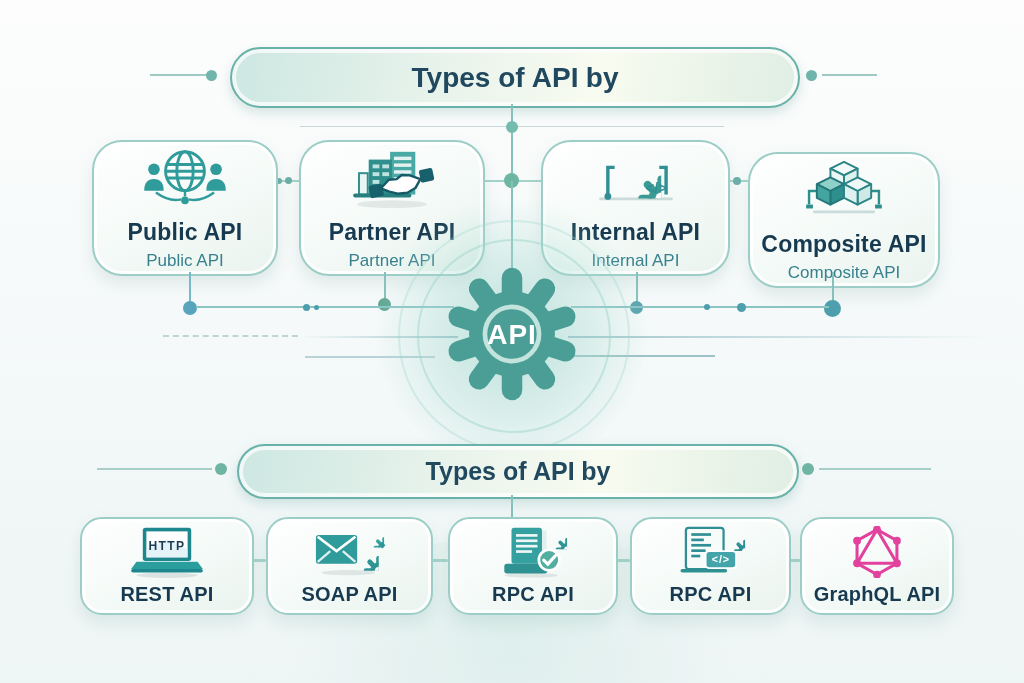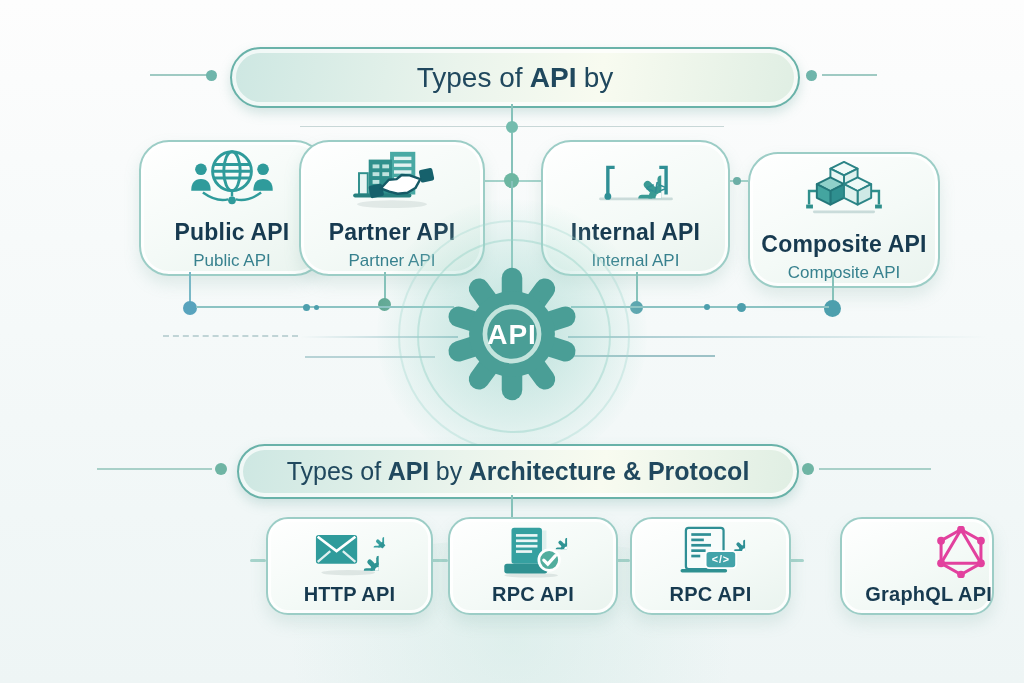--- a/index.html
+++ b/index.html
@@ -16,21 +16,21 @@
   .dot{position:absolute;border-radius:50%;background:#5fa8a8;}
   
   .banner{
     position:absolute;display:flex;align-items:center;justify-content:center;
     border:2px solid #69b2a9;border-radius:32px;color:#20485e;
     background:linear-gradient(100deg,#cde7e2 0%,#eaf4ec 40%,#f8fbf0 65%,#dfeee3 100%);
     box-shadow:0 5px 12px rgba(110,170,160,.28), inset 0 0 0 4px rgba(255,255,255,.7);
     white-space:pre;
   }
   .banner span{margin:0 .13em;}
-  .w-reg{font-weight:normal;}
+  .w-reg{font-weight:bold;}
   .w-bold{font-weight:bold;}
   
   .card{
     position:absolute;display:flex;flex-direction:column;align-items:center;justify-content:center;
     background:linear-gradient(155deg,#ffffff 0%,#f4faf7 55%,#e9f3ee 100%);
     border:2px solid #9ccdc6;
     box-shadow:0 8px 16px rgba(110,165,155,.18), inset 0 0 0 3px rgba(255,255,255,.85);
   }
   .card-lg{border-radius:30px;}
   .card-sm{border-radius:22px;}
@@ -88,21 +88,21 @@
 
   <div class="hline" style="left:274px;top:180px;width:25px;background:#a5d3cb;"></div>
   <div class="dot" style="left:276px;top:178px;width:6px;height:6px;background:#6db0a8;"></div>
   <div class="dot" style="left:285px;top:177px;width:7px;height:7px;background:#6db0a8;"></div>
   <div class="hline" style="left:481px;top:180px;width:60px;background:#a5d3cb;"></div>
   <div class="dot" style="left:504px;top:173px;width:15px;height:15px;background:#6db7a2;"></div>
   <div class="hline" style="left:726px;top:180px;width:22px;background:#a5d3cb;"></div>
   <div class="dot" style="left:733px;top:177px;width:8px;height:8px;background:#6db0a8;"></div>
   <div class="vline" style="left:511px;top:181px;height:100px;"></div>
 
-  <div class="card card-lg" style="left:92px;top:140px;width:182px;height:132px;margin-left:47px;">
+  <div class="card card-lg" style="left:92px;top:140px;width:182px;height:132px;">
     <svg class="icn" width="104" height="66" viewBox="0 0 104 68">
       <g stroke="#2f9b9b" stroke-width="3" fill="none">
         <circle cx="52" cy="26" r="20"></circle>
         <ellipse cx="52" cy="26" rx="8.5" ry="20"></ellipse>
         <line x1="34" y1="19" x2="70" y2="19"></line>
         <line x1="32" y1="26" x2="72" y2="26"></line>
         <line x1="34" y1="33" x2="70" y2="33"></line>
       </g>
       <g fill="#2f9b9b">
         <circle cx="20" cy="24" r="6"></circle>
@@ -237,47 +237,58 @@
 
   <div class="hline" style="left:97px;top:468px;width:115px;background:#a8d0c8;"></div>
   <div class="dot" style="left:215px;top:463px;width:12px;height:12px;background:#6fb5a4;"></div>
   <div class="dot" style="left:802px;top:463px;width:12px;height:12px;background:#6fb5a4;"></div>
   <div class="hline" style="left:819px;top:468px;width:112px;background:#a8d0c8;"></div>
 
   <div class="banner" style="left:237px;top:444px;width:558px;height:51px;font-size:25px;">
     <span class="w-reg">Types of</span>
     <span class="w-bold">API</span>
     <span class="w-reg">by</span>
-    <span class="w-bold">Architecture &amp; Protocol</span>
   </div>
 
   <div class="vline" style="left:511px;top:495px;height:23px;"></div>
   <div class="soft" style="left:212px;top:540px;width:600px;height:200px;"></div>
 
   <div class="hline" style="left:250px;top:559px;width:16px;height:3px;border-radius:2px;background:#a7d4cc;"></div>
   <div class="hline" style="left:429px;top:559px;width:19px;height:3px;border-radius:2px;background:#a7d4cc;"></div>
   <div class="hline" style="left:614px;top:559px;width:16px;height:3px;border-radius:2px;background:#a7d4cc;"></div>
   <div class="hline" style="left:787px;top:559px;width:17px;height:3px;border-radius:2px;background:#a7d4cc;"></div>
 
+  <div class="card card-sm" style="left:80px;top:517px;width:170px;height:94px;">
+    <svg class="icn" width="84" height="52" viewBox="0 0 84 58">
+      <ellipse cx="42" cy="55" rx="34" ry="3" fill="rgba(140,160,160,.25)"></ellipse>
+      <rect x="15" y="2" width="54" height="37" rx="3" fill="#1d878d"></rect>
+      <rect x="19" y="6" width="46" height="29" fill="#ffffff"></rect>
+      <polygon points="19,26 42,15 65,26 65,35 19,35" fill="#d7eef5" opacity=".7"></polygon>
+      <text x="42" y="27" text-anchor="middle" font-size="13.5" font-weight="bold" fill="#1b3c52" letter-spacing="1.5">HTTP</text>
+      <path d="M8 40 H76 L82 48 H2 Z" fill="#2a9d9d"></path>
+      <rect x="2" y="48" width="80" height="4" rx="2" fill="#1d878d"></rect>
+    </svg>
+    <div class="card-title">REST API</div>
+  </div>
 
   <div class="card card-sm" style="left:266px;top:517px;width:163px;height:94px;">
     <svg class="icn" width="84" height="52" viewBox="0 0 84 58">
       <ellipse cx="40" cy="52" rx="30" ry="3" fill="rgba(140,160,160,.22)"></ellipse>
       <rect x="4" y="10" width="46" height="32" rx="3" fill="#2f9b9b"></rect>
       <path d="M6 12 L27 28 L48 12" stroke="#ffffff" stroke-width="3" fill="none"></path>
       <path d="M6 40 L20 28 M48 40 L34 28" stroke="rgba(255,255,255,.85)" stroke-width="2.5" fill="none"></path>
       <svg x="56" y="0" width="24" height="24" viewBox="-20 -20 40 40" style="color:#38a0a0">
           <use href="#gear"></use>
         </svg>
       <svg x="40" y="16" width="34" height="34" viewBox="-20 -20 40 40" style="color:#2f9494">
           <use href="#gear"></use>
         </svg>
       <path d="M78 18 l3.5 3.5 -3.5 3.5 -3.5 -3.5 z" fill="#2f9494"></path>
     </svg>
-    <div class="card-title">HTTP API</div>
+    <div class="card-title">SOAP API</div>
   </div>
 
   <div class="card card-sm" style="left:448px;top:517px;width:166px;height:94px;">
     <svg class="icn" width="84" height="52" viewBox="0 0 84 58">
       <ellipse cx="40" cy="55" rx="30" ry="2.5" fill="rgba(140,160,160,.22)"></ellipse>
       <rect x="52" y="5" width="5" height="34" fill="#dff0ee"></rect>
       <rect x="18" y="2" width="34" height="40" rx="3" fill="#35a0a0"></rect>
       <g fill="rgba(255,255,255,.9)">
         <rect x="23" y="9" width="24" height="3"></rect>
           <rect x="23" y="15" width="24" height="3"></rect>
@@ -307,21 +318,21 @@
       </g>
       <svg x="54" y="2" width="26" height="26" viewBox="-20 -20 40 40" style="color:#2f8f95">
           <use href="#gear"></use>
         </svg>
       <rect x="36" y="28" width="34" height="19" rx="4" fill="#43a4aa" stroke="#ffffff" stroke-width="2"></rect>
       <text x="53" y="41.5" text-anchor="middle" font-size="12" font-weight="bold" fill="#ffffff" letter-spacing="1">&lt;/&gt;</text>
     </svg>
     <div class="card-title">RPC API</div>
   </div>
 
-  <div class="card card-sm" style="left:840px;top:517px;width:150px;height:94px;align-items:flex-end;">
+  <div class="card card-sm" style="left:800px;top:517px;width:150px;height:94px;">
     <svg class="icn" width="62" height="52" viewBox="0 0 64 60">
       <g stroke="#e2419e" stroke-width="3.5" fill="none">
         <polygon points="32,4 55,17 55,43 32,56 9,43 9,17"></polygon>
         <polygon points="32,4 55,43 9,43"></polygon>
       </g>
       <g fill="#e2419e">
         <circle cx="32" cy="4" r="4.5"></circle>
           <circle cx="55" cy="17" r="4.5"></circle>
           <circle cx="55" cy="43" r="4.5"></circle>
         <circle cx="32" cy="56" r="4.5"></circle>

